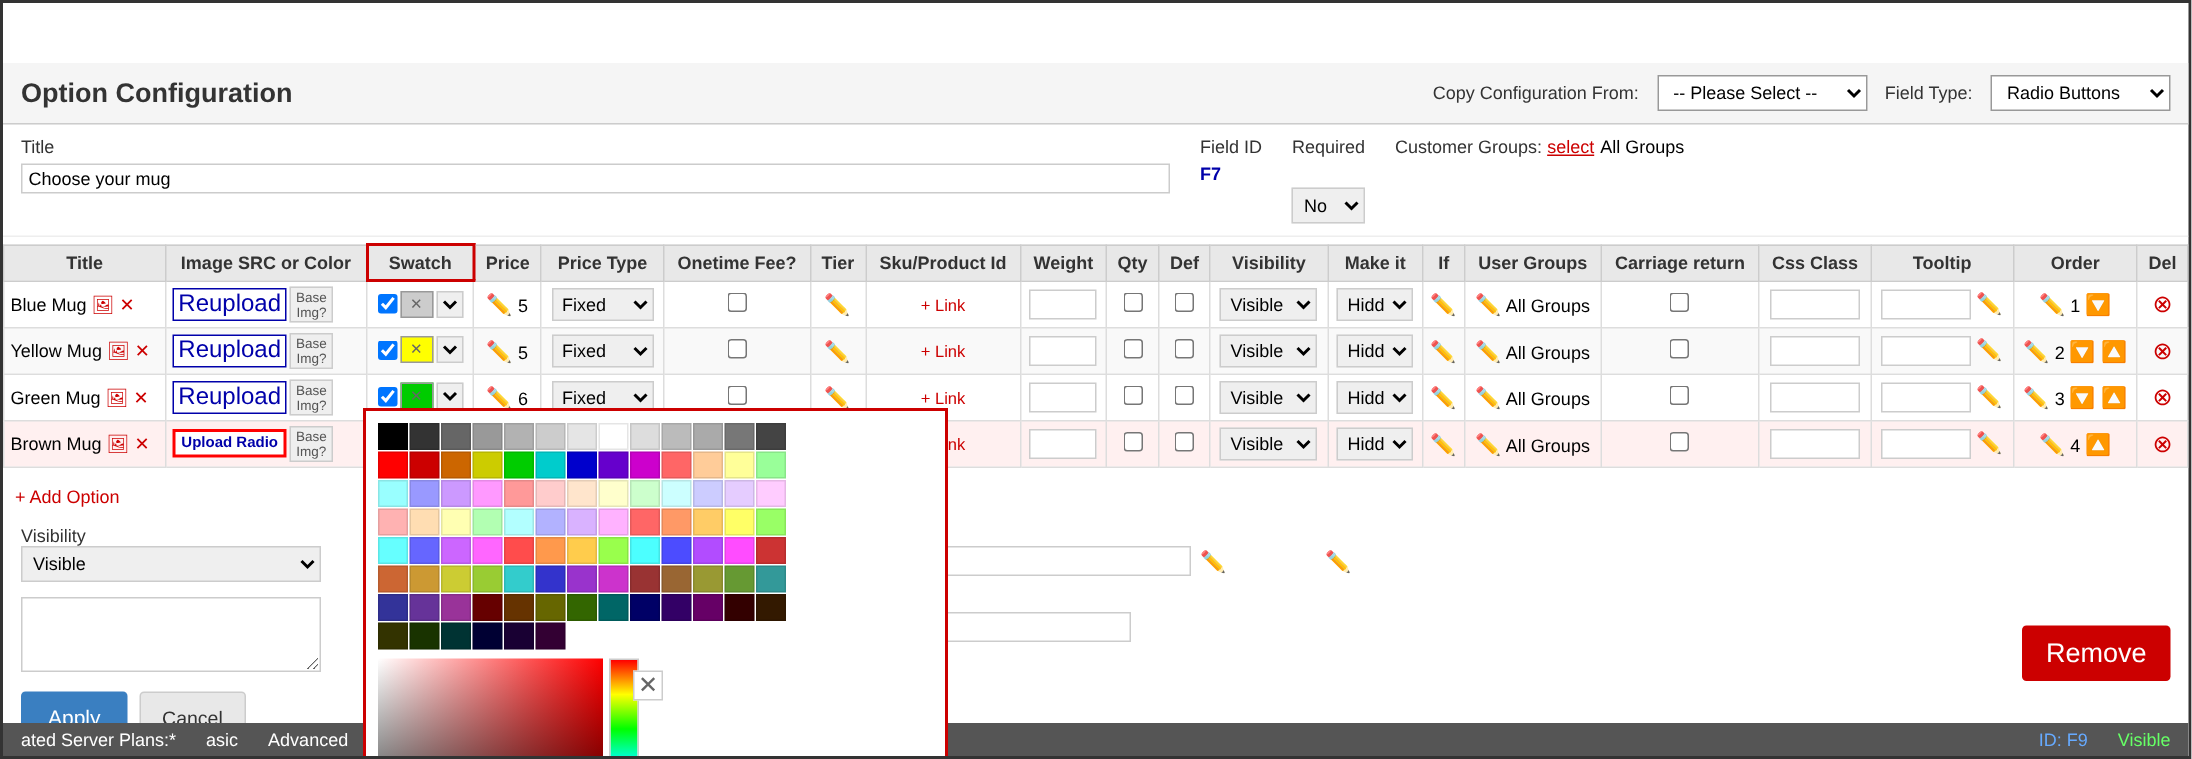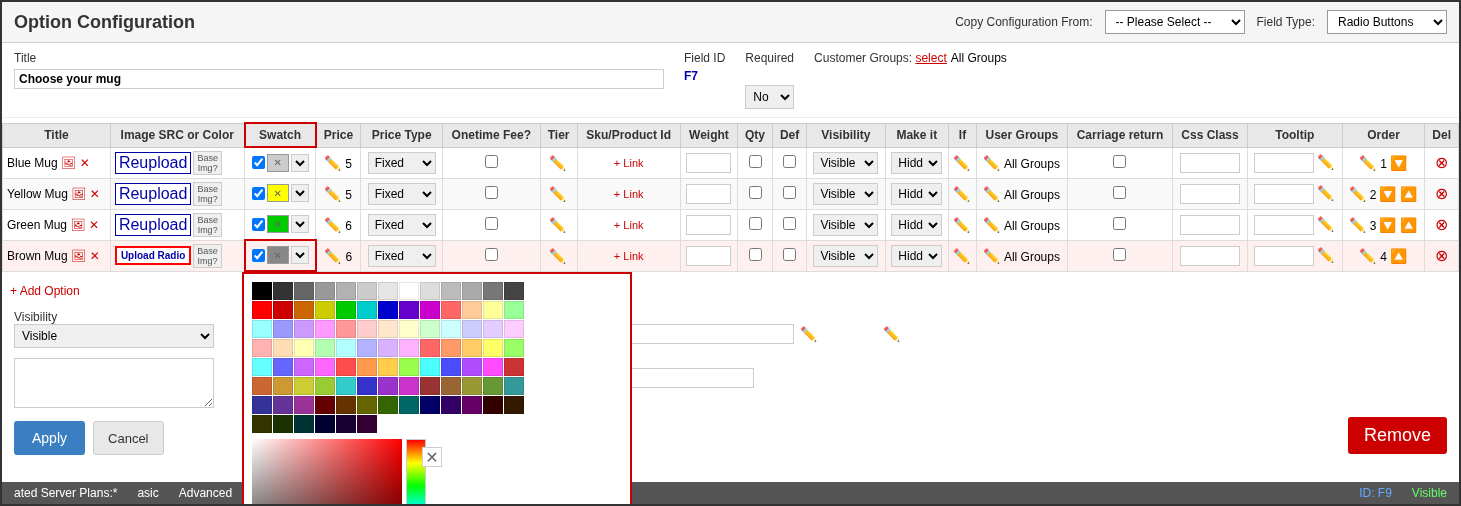--- a/index.html
+++ b/index.html
@@ -1,32 +1,32 @@
 <!DOCTYPE html>
 <html><head>
   <meta charset="utf-8">
   <style>
     * { box-sizing: border-box; margin: 0; padding: 0; font-family: Arial, sans-serif; font-size: 12px; }
     body { background: #d0d0d0; }
     .main-container { background: #fff; border: 2px solid #333; width: 1461px; min-height: 506px; position: relative; overflow: hidden; }
     
     
-    .header { background: #f5f5f5; border-bottom: 1px solid #ccc; padding: 8px 12px; display: flex; align-items: center; justify-content: space-between; }
+    .header { background: #f5f5f5; border-bottom: 1px solid #ccc; padding: 8px 12px; display: flex; align-items: center; justify-content: space-between; margin-top: 40px; }
     .header-title { font-size: 18px; font-weight: bold; color: #333; }
     .header-right { display: flex; align-items: center; gap: 12px; }
     .copy-config-label { color: #333; }
     .copy-config-select { border: 1px solid #999; padding: 3px 6px; background: #fff; min-width: 140px; }
     .field-type-label { color: #333; }
     .field-type-select { border: 1px solid #999; padding: 3px 6px; background: #fff; min-width: 120px; }
     
     
     .title-row { padding: 8px 12px; display: flex; align-items: flex-start; gap: 20px; border-bottom: 1px solid #eee; }
     .title-group { display: flex; flex-direction: column; gap: 4px; }
     .field-label { color: #333; font-weight: normal; }
-    .title-input { border: 1px solid #ccc; padding: 4px 6px; width: 650px; font-weight: bold; }
+    .title-input { border: 1px solid #ccc; padding: 4px 6px; width: 766px; }
     .field-id-group { display: flex; flex-direction: column; gap: 4px; }
     .field-id-value { color: #00a; font-weight: bold; }
     .required-group { display: flex; flex-direction: column; gap: 20px; }
     .required-select { border: 1px solid #ccc; padding: 3px; }
     .customer-groups-group { display: flex; flex-direction: row; gap: 4px; }
     .select-link { color: #c00; text-decoration: underline; cursor: pointer; }
     
     
     .table-area { padding: 4px 0; overflow-x: auto; }
     table { width: 100%; border-collapse: collapse; }

